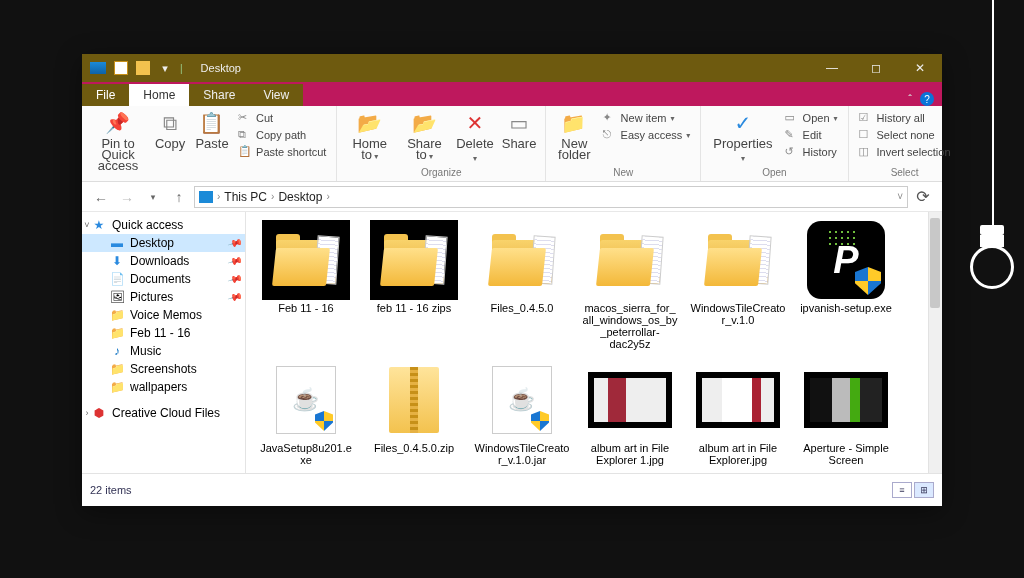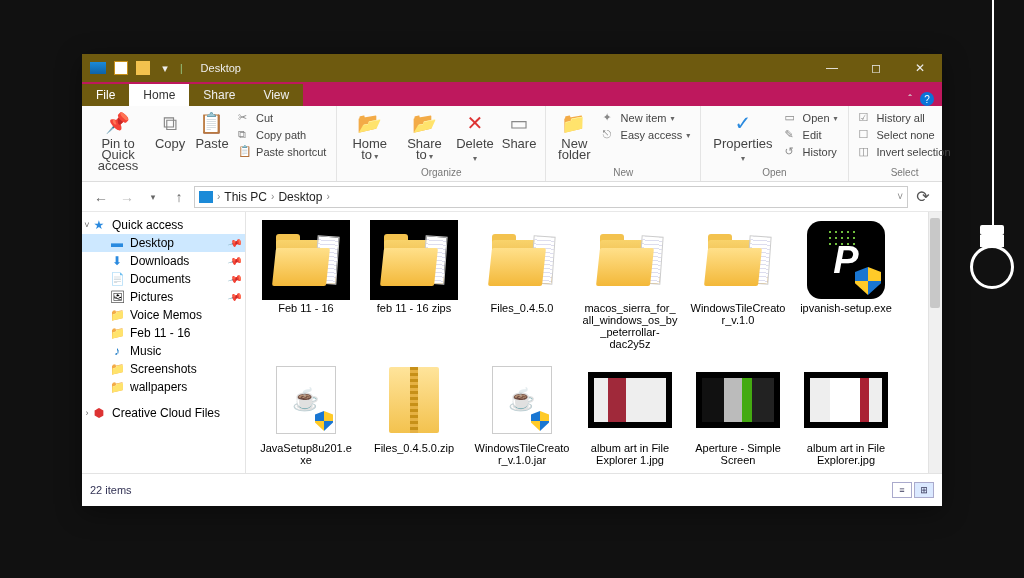--- a/index.html
+++ b/index.html
@@ -441,32 +441,32 @@
             <div class="thumb">
               <div class="img-thumb">
                 <div class="img-inner a"></div>
               </div>
             </div>
             <div class="item-label">album art in File Explorer 1.jpg</div>
           </div>
           <div class="item">
             <div class="thumb">
               <div class="img-thumb">
+                <div class="img-inner b"></div>
+              </div>
+            </div>
+            <div class="item-label">album art in File Explorer.jpg</div>
+          </div>
+          <div class="item">
+            <div class="thumb">
+              <div class="img-thumb">
                 <div class="img-inner c"></div>
               </div>
             </div>
             <div class="item-label">Aperture - Simple Screen</div>
-          </div>
-          <div class="item">
-            <div class="thumb">
-              <div class="img-thumb">
-                <div class="img-inner b"></div>
-              </div>
-            </div>
-            <div class="item-label">album art in File Explorer.jpg</div>
           </div>
         </div>
     </div>
   </div>
 
   <div class="statusbar">
     <span>22 items</span>
     <div class="view-toggles">
       <div class="view-toggle">≡</div>
       <div class="view-toggle active">⊞</div>

